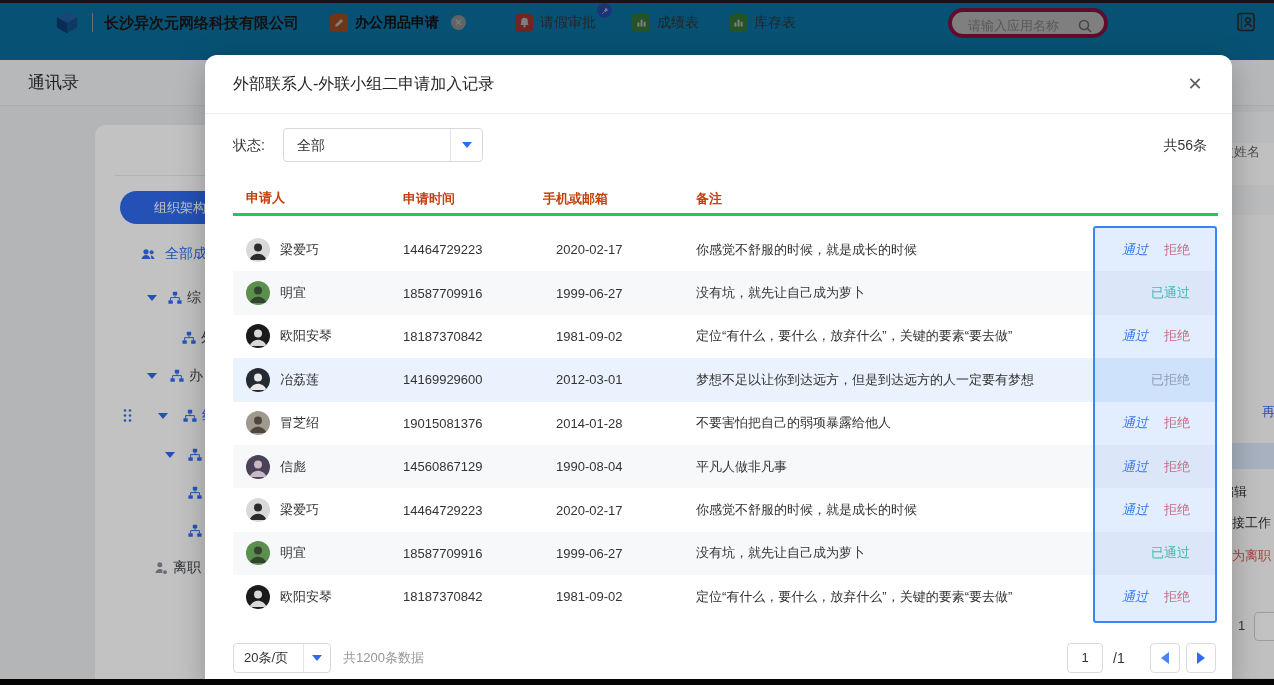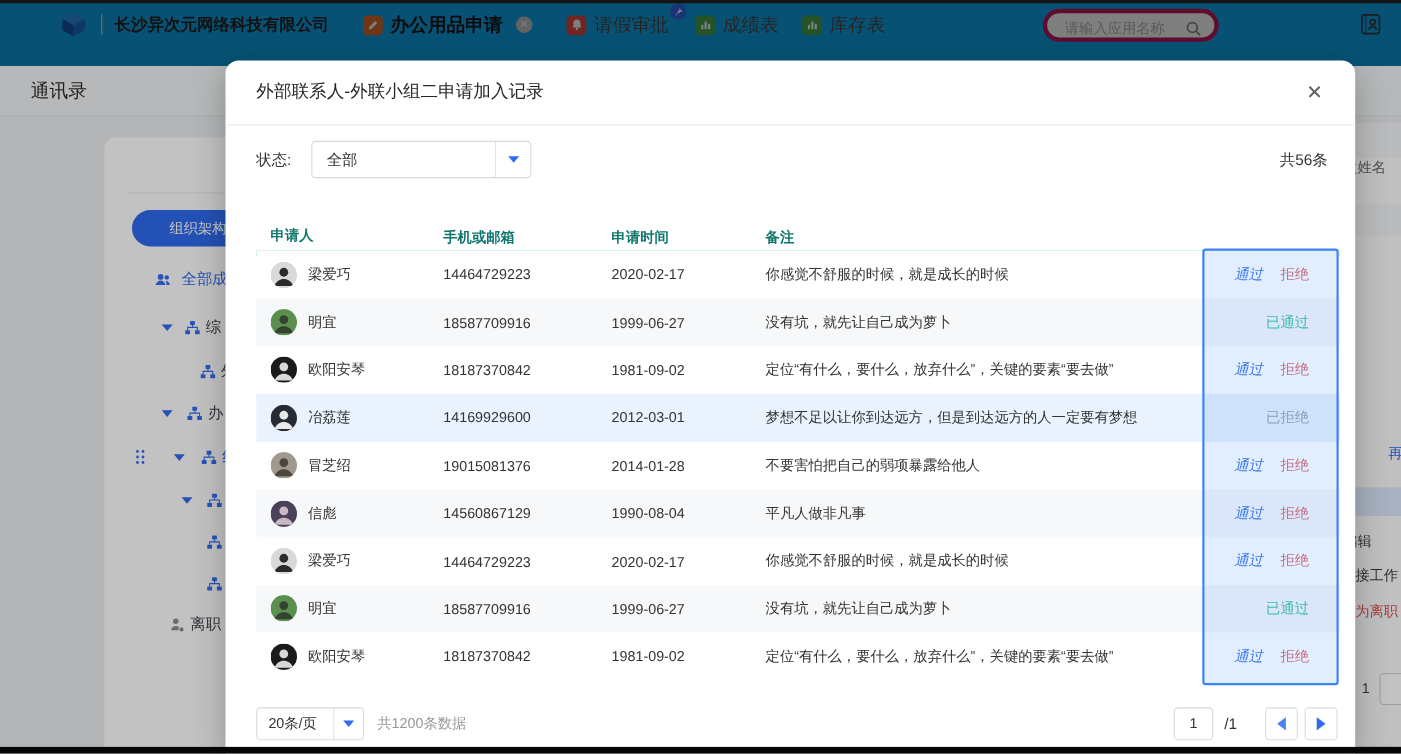--- a/index.html
+++ b/index.html
@@ -7,21 +7,21 @@
     font-family:"Liberation Sans","DejaVu Sans",sans-serif;}
   
   .bg-layer{position:absolute;inset:0;z-index:1;}
   .topbar{position:absolute;left:0;top:0;width:1274px;height:60px;background:#0ea5e9;}
   .logo{position:absolute;left:54px;top:9px;width:26px;height:26px;}
   .vdiv{position:absolute;left:92px;top:13px;width:1px;height:19px;background:#dcdcdc;}
   .company{position:absolute;left:104px;top:0;height:45px;line-height:45px;font-size:15px;font-weight:bold;color:#242424;}
   .tab{position:absolute;top:0;height:45px;display:flex;align-items:center;gap:7px;}
   .tab .ticon{width:18px;height:18px;border-radius:4px;display:flex;align-items:center;justify-content:center;}
   .tab .ticon svg{width:13px;height:13px;}
-  .tab .tlabel{font-size:17px;color:#4b4b4b;}
+  .tab .tlabel{font-size:14px;color:#4b4b4b;}
   .tab.active .tlabel{color:#161616;font-weight:bold;}
   .tab .tclose{width:15px;height:15px;border-radius:50%;background:#c4c6c8;color:#fff;font-size:10px;
     line-height:15px;text-align:center;margin-left:5px;}
   .tab .tbadge{position:absolute;right:-16px;top:3px;width:15px;height:15px;border-radius:50%;
     background:var(--accent);display:flex;align-items:center;justify-content:center;}
   .tab .tbadge svg{width:10px;height:10px;}
   .search-pill{position:absolute;left:948px;top:8px;width:160px;height:30px;border:4px solid #be185d;
     border-radius:16px;background:#fff;box-sizing:border-box;}
   .search-pill .ph{position:absolute;left:16px;top:0;line-height:28px;font-size:13px;color:#b4b4b4;}
   .search-pill .mag{position:absolute;right:11px;top:6px;width:16px;height:16px;}
@@ -60,22 +60,22 @@
     text-align:center;line-height:24px;cursor:pointer;}
   .m-filter-label{position:absolute;left:28px;top:73px;height:34px;line-height:34px;font-size:14px;color:#333;}
   .m-select{position:absolute;left:78px;top:73px;width:200px;height:34px;border:1px solid #d9d9d9;border-radius:4px;
     box-sizing:border-box;background:#fff;}
   .m-select .sval{position:absolute;left:13px;line-height:32px;font-size:14px;color:#333;}
   .sarrow{position:absolute;right:0;top:0;bottom:0;width:31px;border-left:1px solid #e3e3e3;
     display:flex;align-items:center;justify-content:center;}
   .sarrow i{width:0;height:0;border-left:5px solid transparent;border-right:5px solid transparent;
     border-top:6px solid var(--accent);}
   .m-total{position:absolute;right:25px;top:73px;height:34px;line-height:34px;font-size:14px;color:#333;}
-  .m-thead{position:absolute;left:28px;top:145px;width:985px;height:33px;display:flex;
-    border-bottom:5px solid #22c55e;box-sizing:border-box;font-size:13px;color:#0f766e;font-weight:bold;}
+  .m-thead{position:absolute;left:28px;top:128px;width:985px;height:33px;display:flex;
+    border-bottom:3px solid #22c55e;box-sizing:border-box;font-size:13px;color:#c2410c;font-weight:bold;}
   .m-rows{position:absolute;left:28px;top:173px;width:985px;}
   .c{box-sizing:border-box;padding-left:13px;overflow:hidden;white-space:nowrap;}
   .c1{width:157px;}.c2{width:153px;}.c3{width:140px;}.c4{width:410px;}
   .c5{width:125px;text-align:right;padding-right:28px;padding-left:0;}
   .m-thead .c{line-height:32px;}
   .trow{display:flex;height:43.4px;align-items:center;font-size:13px;color:#333;background:#fff;}
   .trow.alt{background:#f7f8fa;}
   .trow.hl{background:#e9f2fd;}
   .c1{display:flex;align-items:center;gap:10px;}
   .av{width:24px;height:24px;border-radius:50%;overflow:hidden;flex:none;}
@@ -313,22 +313,22 @@
     <span class="m-select">
       <span class="sval">全部</span>
       <span class="sarrow">
           <i></i>
         </span>
     </span>
     <span class="m-total">共56条</span>
 
     <div class="m-thead">
       <span class="c c1">申请人</span>
+      <span class="c c3">申请时间</span>
       <span class="c c2">手机或邮箱</span>
-      <span class="c c3">申请时间</span>
       <span class="c c4">备注</span>
       <span class="c c5"></span>
     </div>
 
     <div class="m-rows" id="rows">
         <div class="trow">
           <span class="c c1">
             <span class="av">
               <svg viewBox="0 0 24 24">
                 <rect width="24" height="24" fill="#d9d9d9"></rect>

